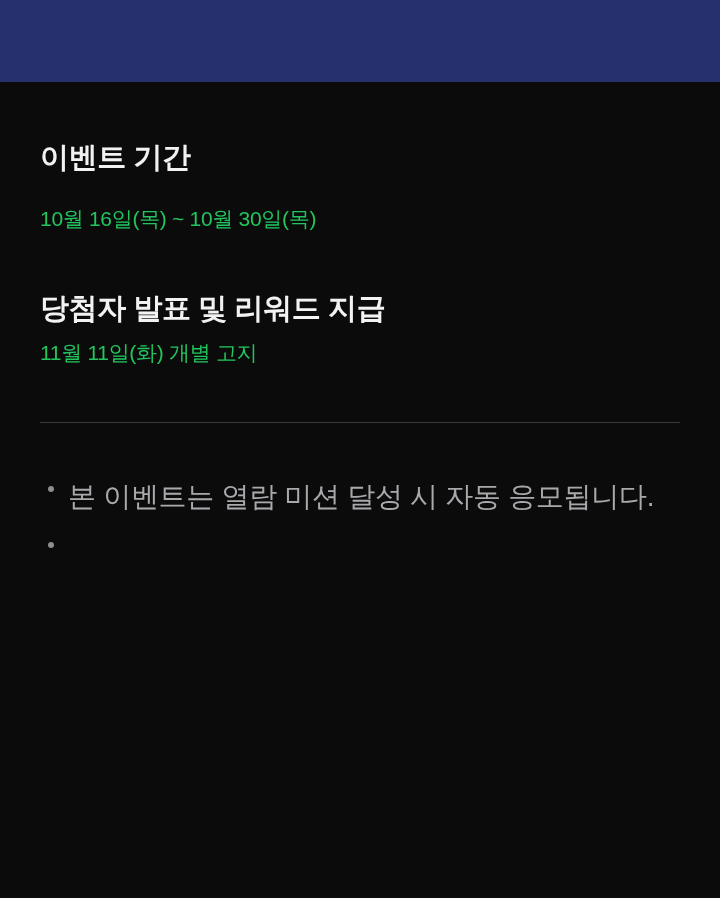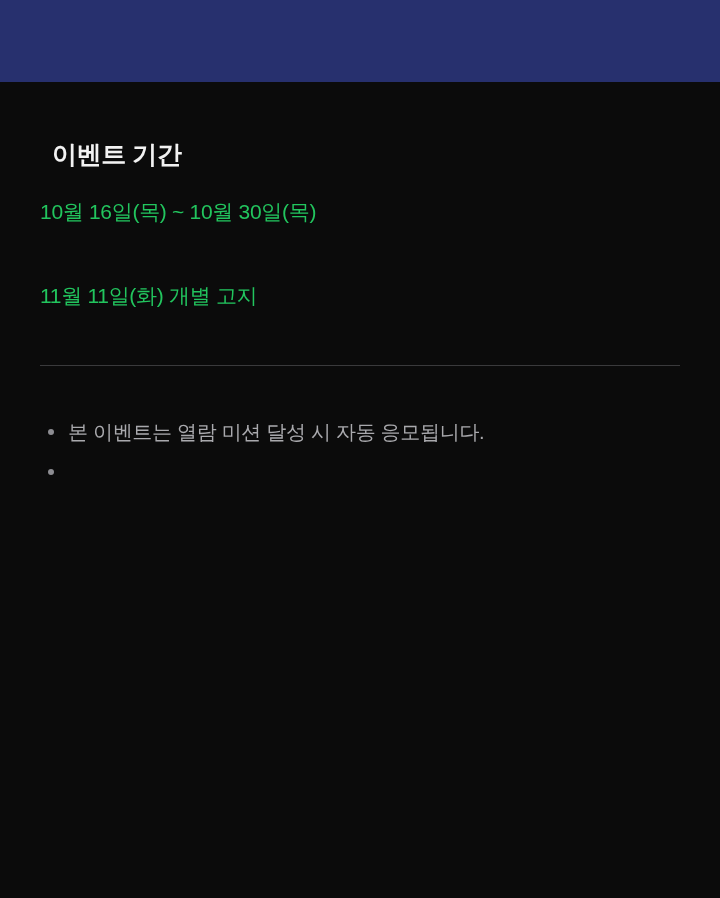--- a/index.html
+++ b/index.html
@@ -29,37 +29,37 @@
     background: #27306e;
   }
   .content {
     padding: 0 40px;
     box-sizing: border-box;
   }
   .section {
     padding-top: 0;
   }
   .section-title {
-    font-size: 25px;
+    font-size: 29px;
     font-weight: 700;
     color: #f2f2f2;
     letter-spacing: -0.4px;
-    margin: 12px;
+    margin: 0;
   }
   .section-body {
     font-size: 21px;
     font-weight: 400;
     color: #22c55e;
     letter-spacing: -0.3px;
     margin: 0;
   }
   .sec1 { margin-top: 56px; }
   .sec1 .section-body { margin-top: 27px; }
   .sec2 { margin-top: 56px; }
-  .sec2 .section-body { margin-top: 31px; }
+  .sec2 .section-body { margin-top: 10px; }
 
   .divider {
     height: 1px;
     background: #3a3a3c;
     margin: 55px 0 0 0;
   }
 
   .notice {
     margin-top: 47px;
   }
@@ -71,21 +71,21 @@
     margin: 0 0 22px 0;
   }
   ul.notice-list {
     list-style: none;
     margin: 0;
     padding: 0;
   }
   ul.notice-list li {
     position: relative;
     padding-left: 28px;
-    font-size: 20px;
+    font-size: 28px;
     line-height: 1.95;
     color: #a9a9ad;
     letter-spacing: -0.3px;
     margin-bottom: 1px;
   }
   ul.notice-list li .bullet {
     position: absolute;
     left: 8px;
     top: 0;
     width: 6px;
@@ -103,20 +103,21 @@
   <div class="banner"></div>
 
   <div class="content">
 
     <div class="section sec1">
       <h2 class="section-title">이벤트 기간</h2>
       <p class="section-body">10월 16일(목) ~ 10월 30일(목)</p>
     </div>
 
     <div class="section sec2">
+      <h2 class="section-title">당첨자 발표 및 리워드 지급</h2>
       <p class="section-body">11월 11일(화) 개별 고지</p>
     </div>
 
     <div class="divider"></div>
 
     <div class="notice">
       <ul class="notice-list">
         <li>
           <span class="bullet"></span>
           <span>본 이벤트는 열람 미션 달성 시 자동 응모됩니다.</span>

